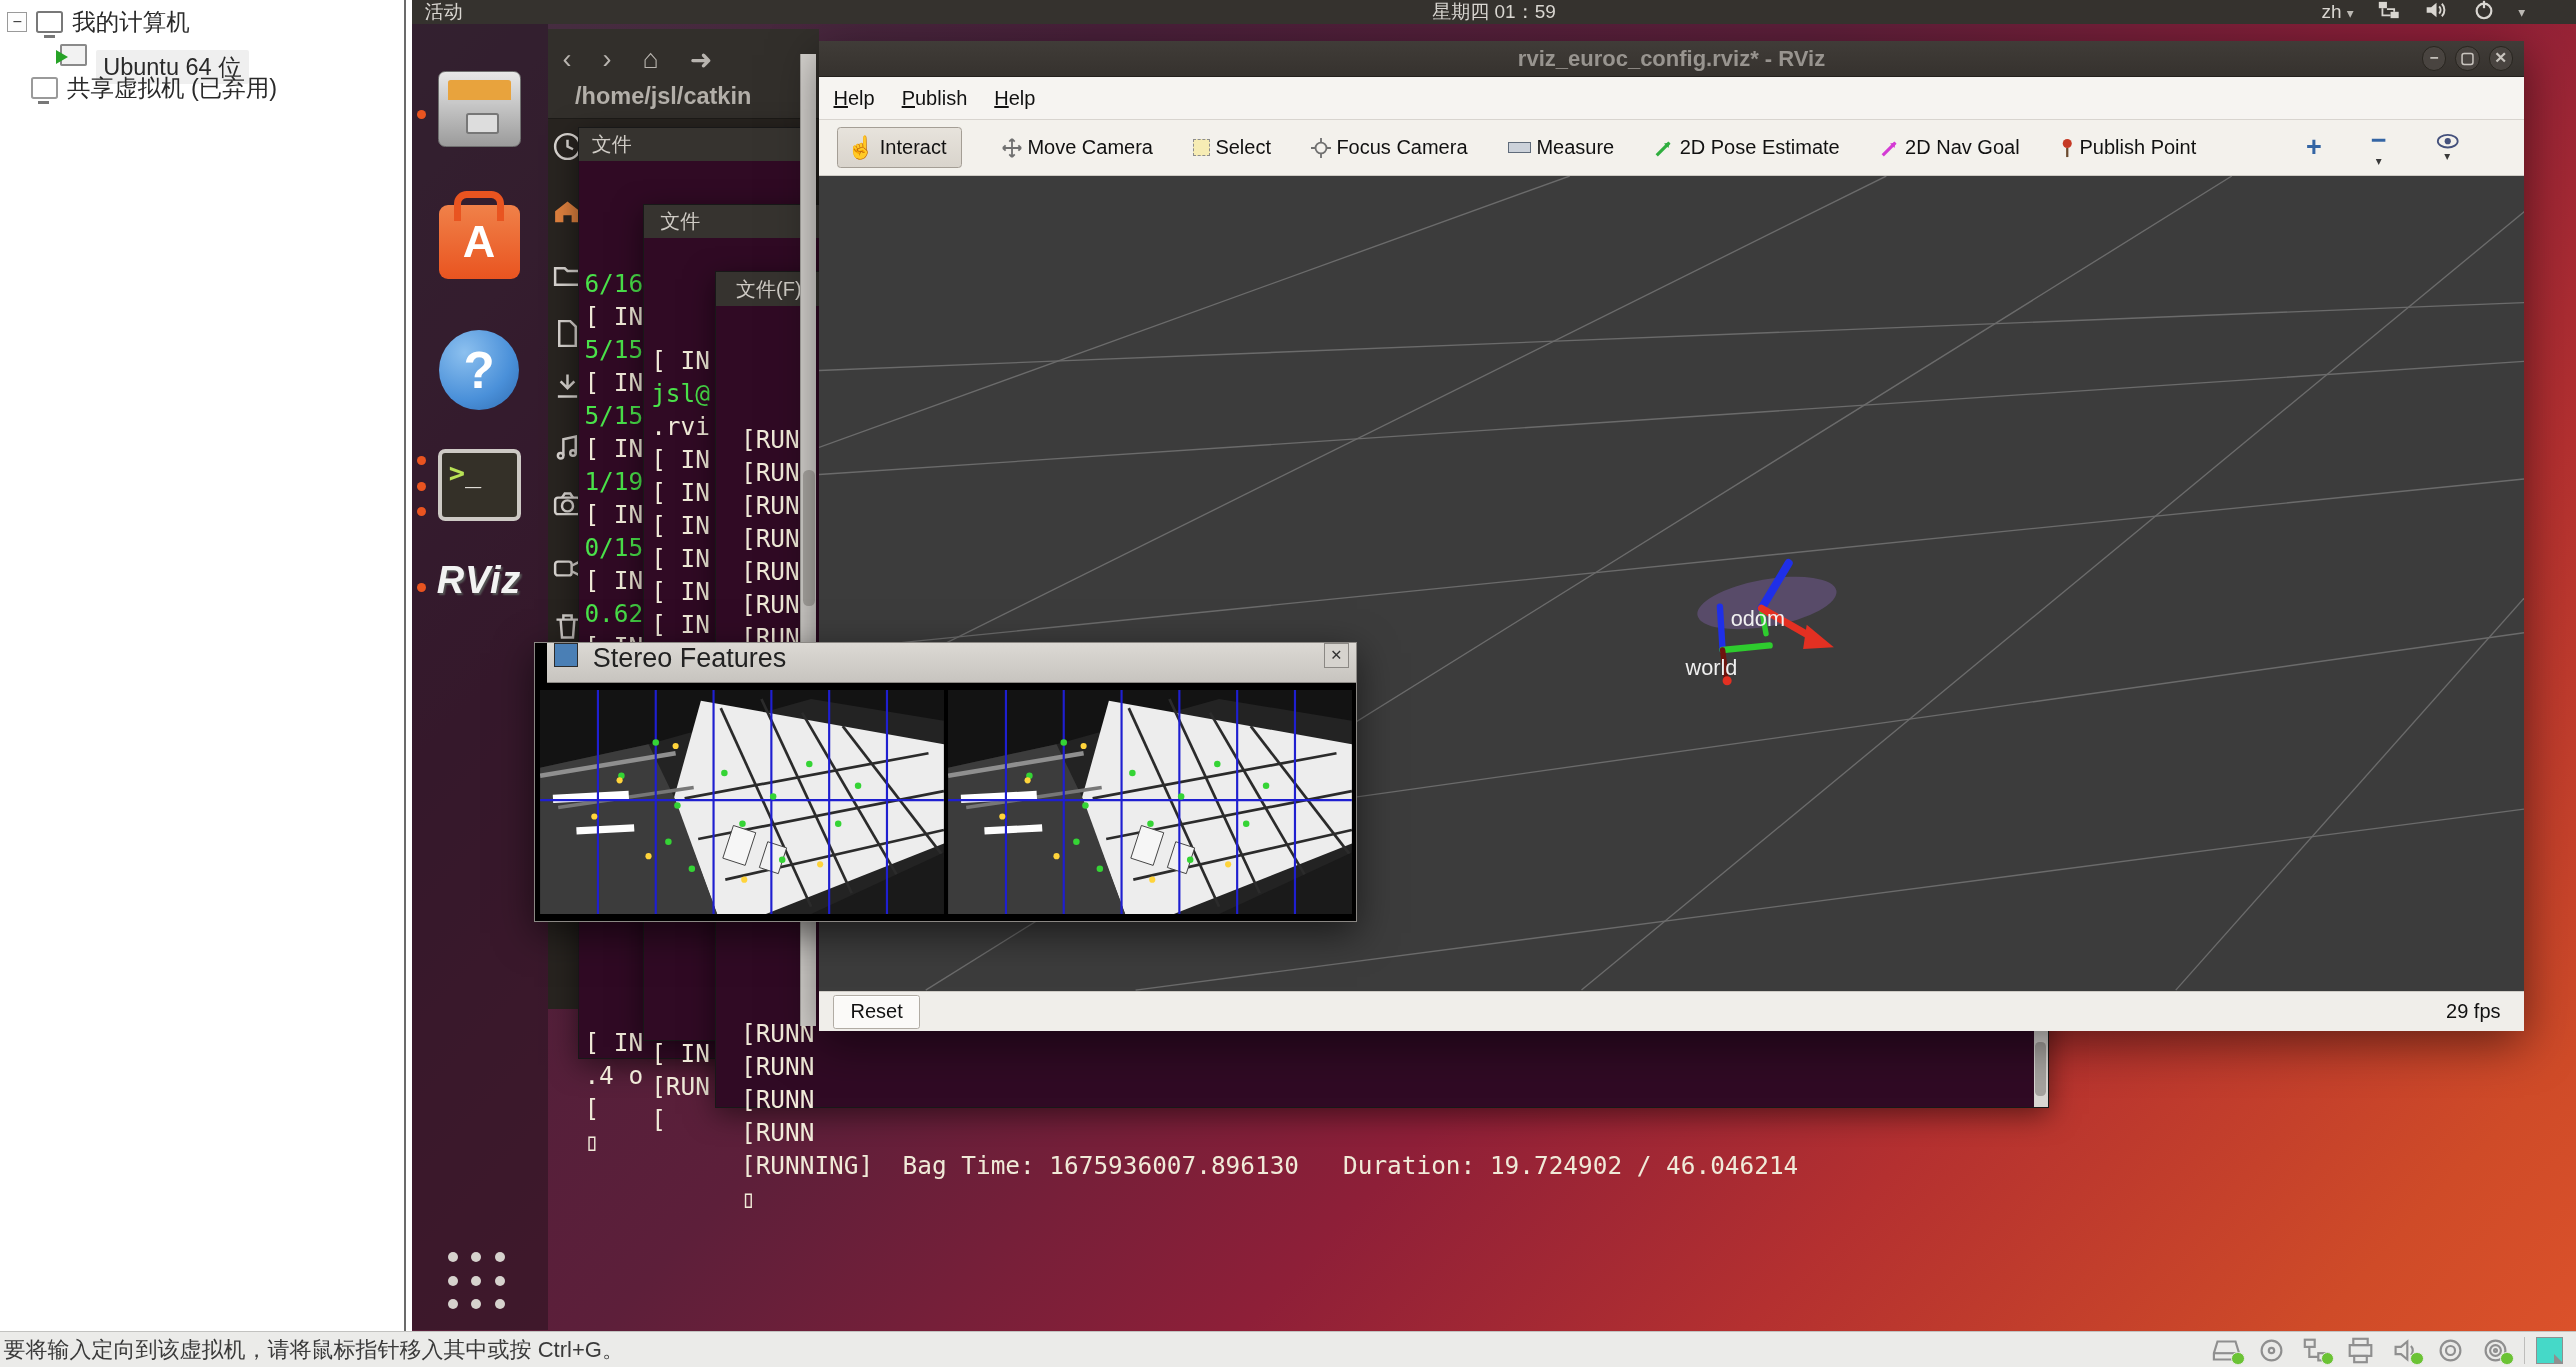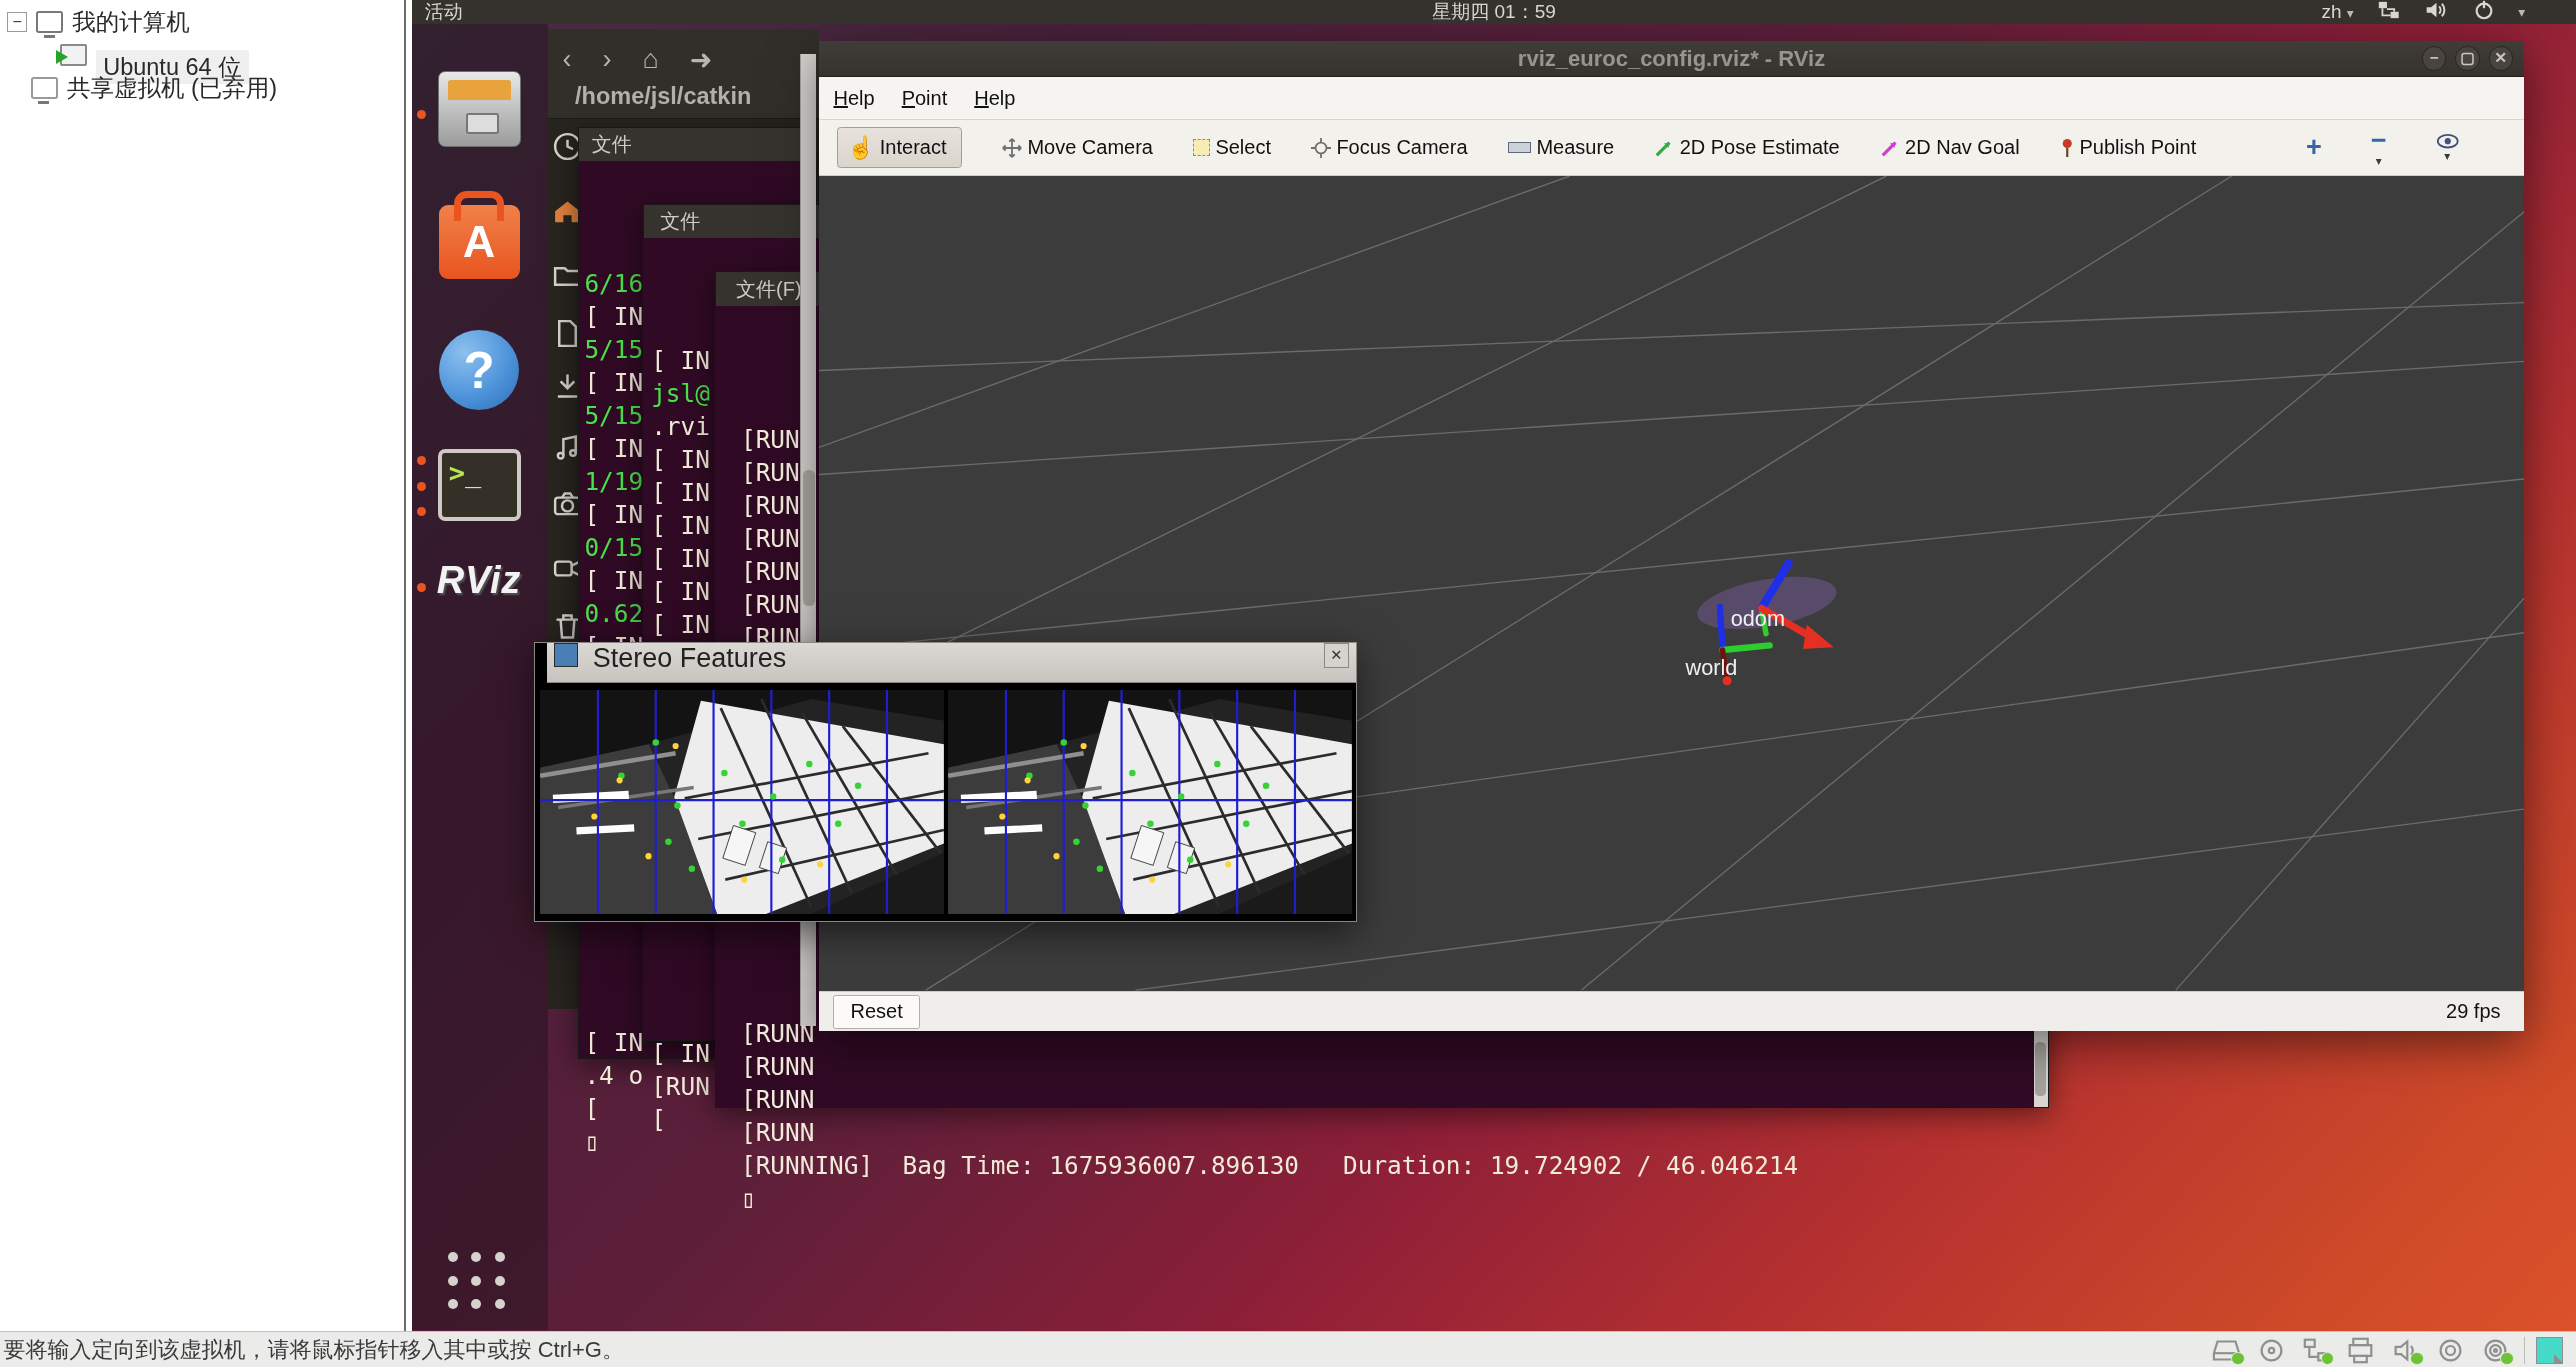--- a/index.html
+++ b/index.html
@@ -273,21 +273,21 @@
     <div class="rv-title">
       <span>rviz_euroc_config.rviz* - RViz</span>
       <span class="rv-btns">
         <span class="rv-btn">−</span>
         <span class="rv-btn">▢</span>
         <span class="rv-btn">✕</span>
       </span>
     </div>
     <div class="rv-menubar">
       <span>Help</span>
-      <span>Point</span>
+      <span>Publish</span>
       <span>Help</span>
     </div>
     <div class="rv-toolbar">
       <span class="tool tool-active">
         <span class="ico-hand">☝</span>
         <span>Interact</span>
       </span>
       <span class="tool">
         <svg width="20" height="20" viewBox="0 0 22 22">
             <path d="M11 1v20M1 11h20M11 1l-3 3m3-3 3 3M11 21l-3-3m3 3 3-3M1 11l3-3m-3 3 3 3M21 11l-3-3m3 3-3 3" stroke="#707070" stroke-width="2" fill="none"></path>

